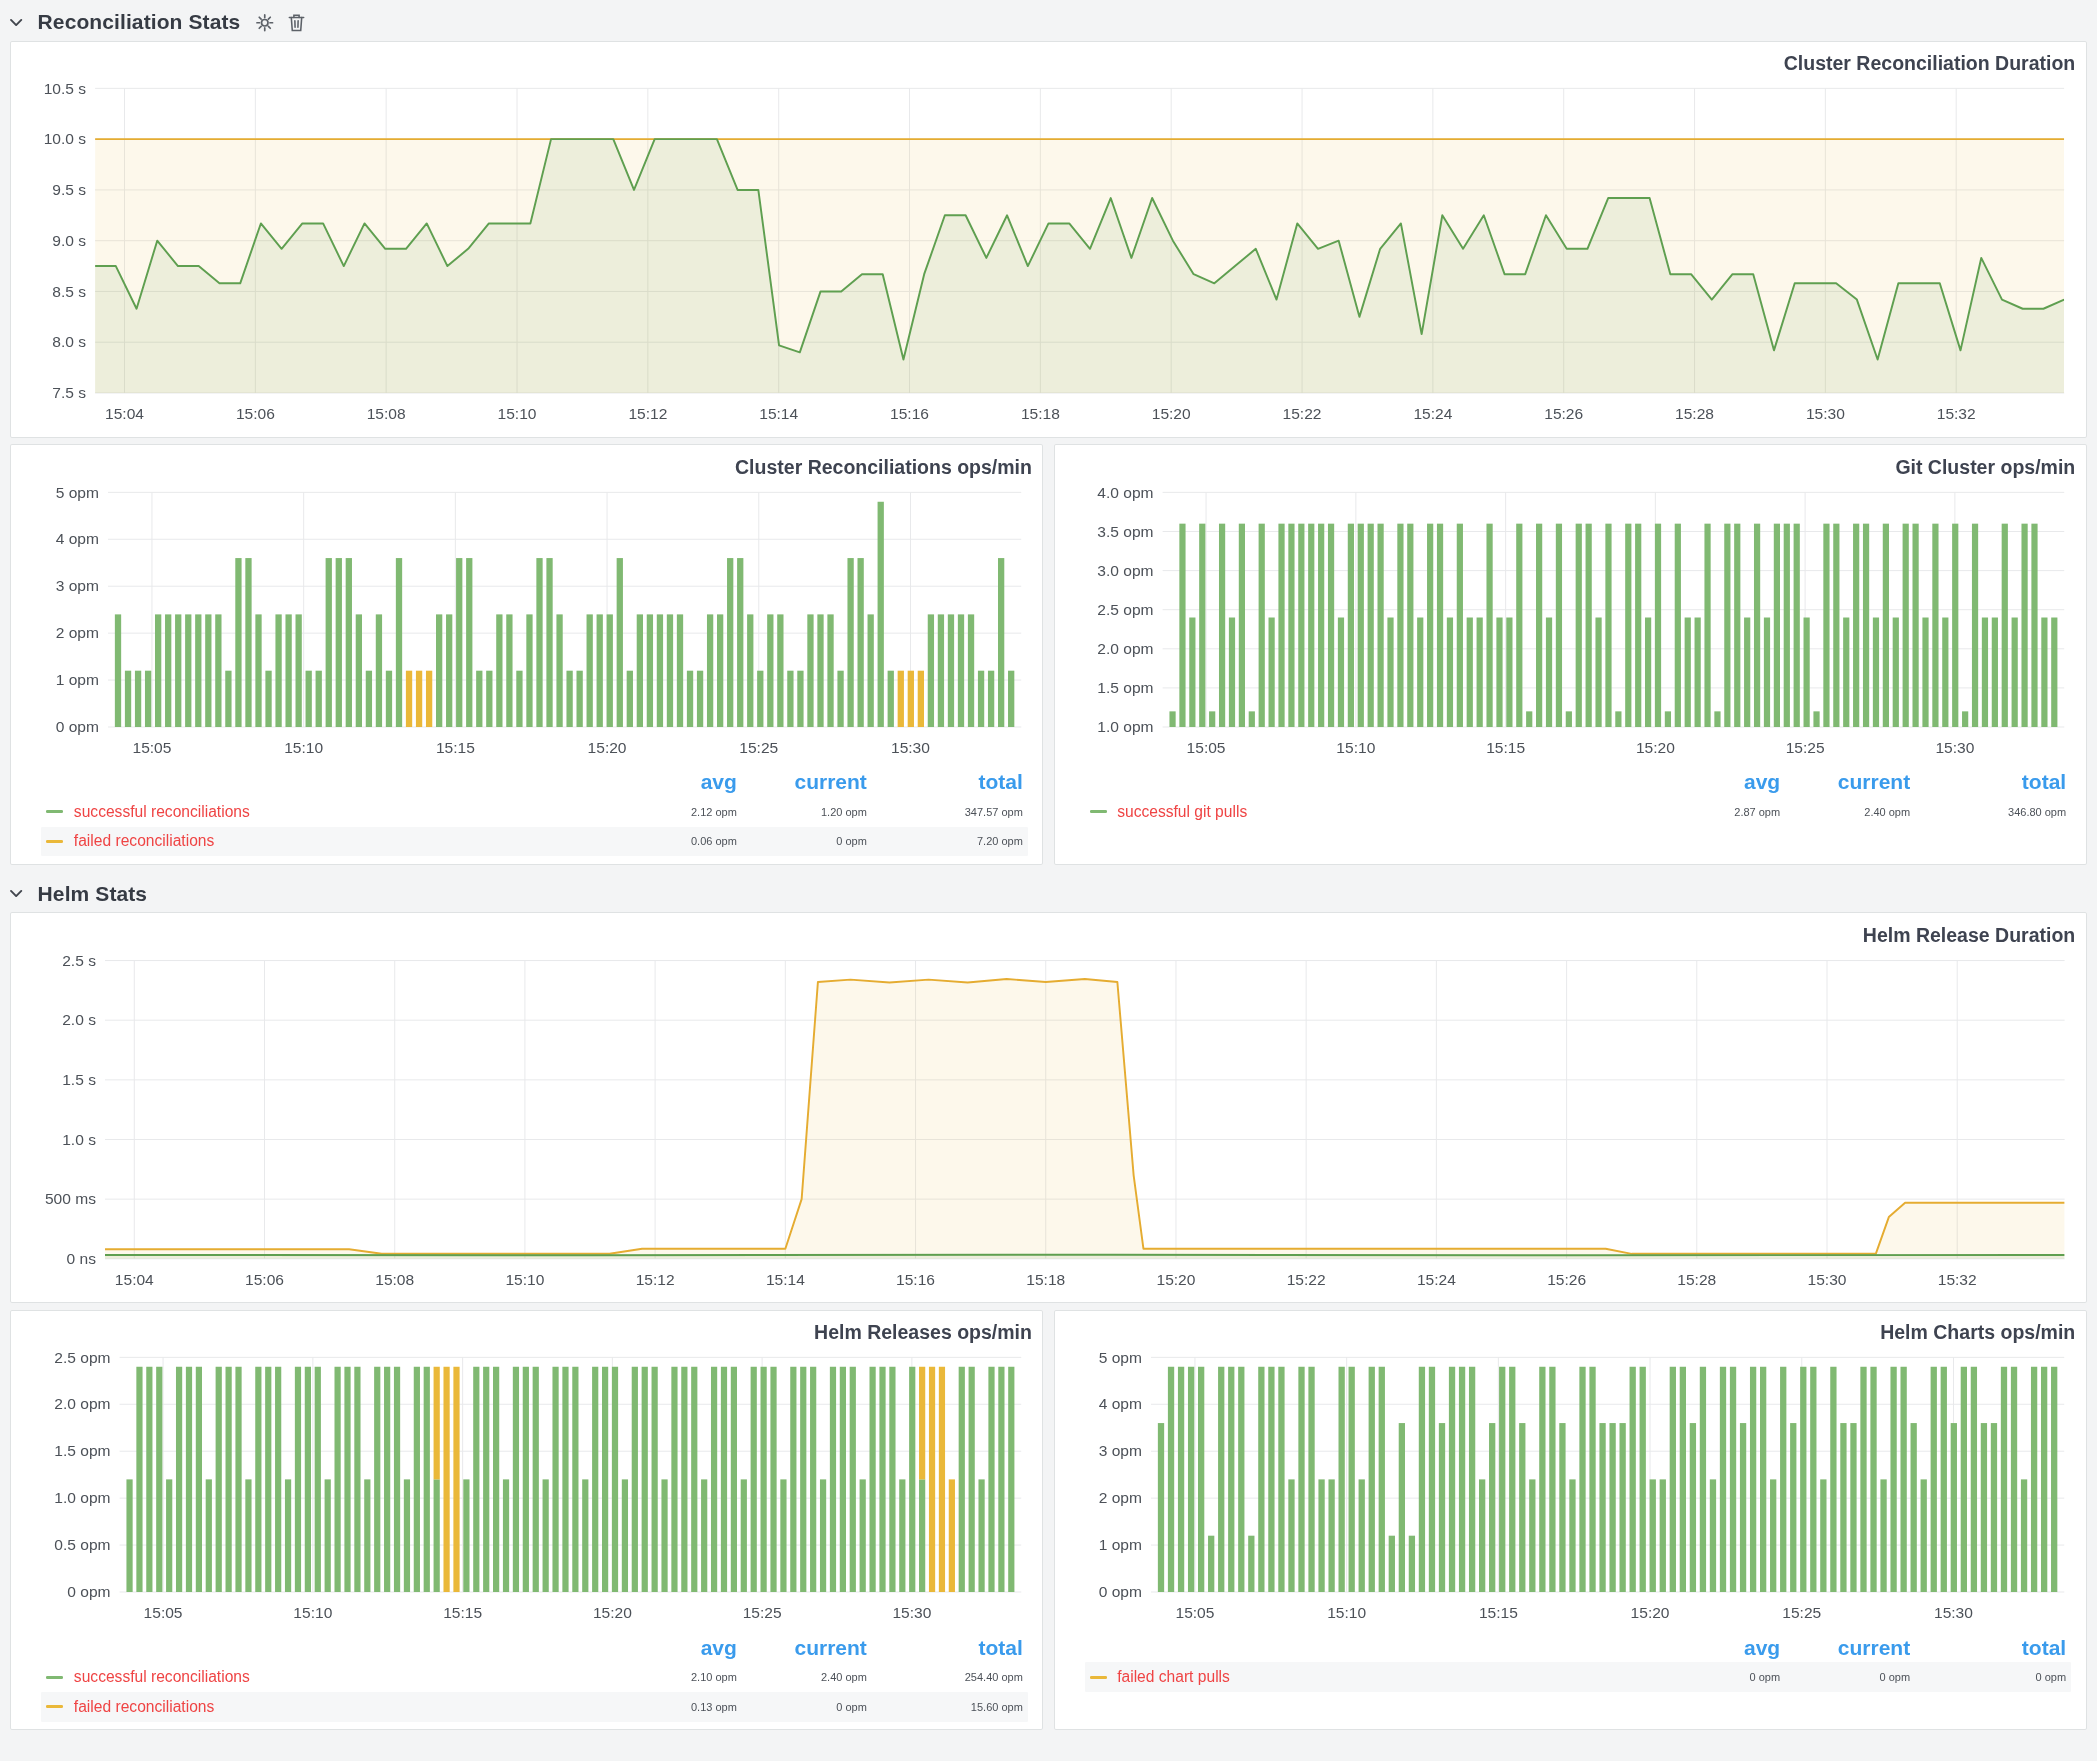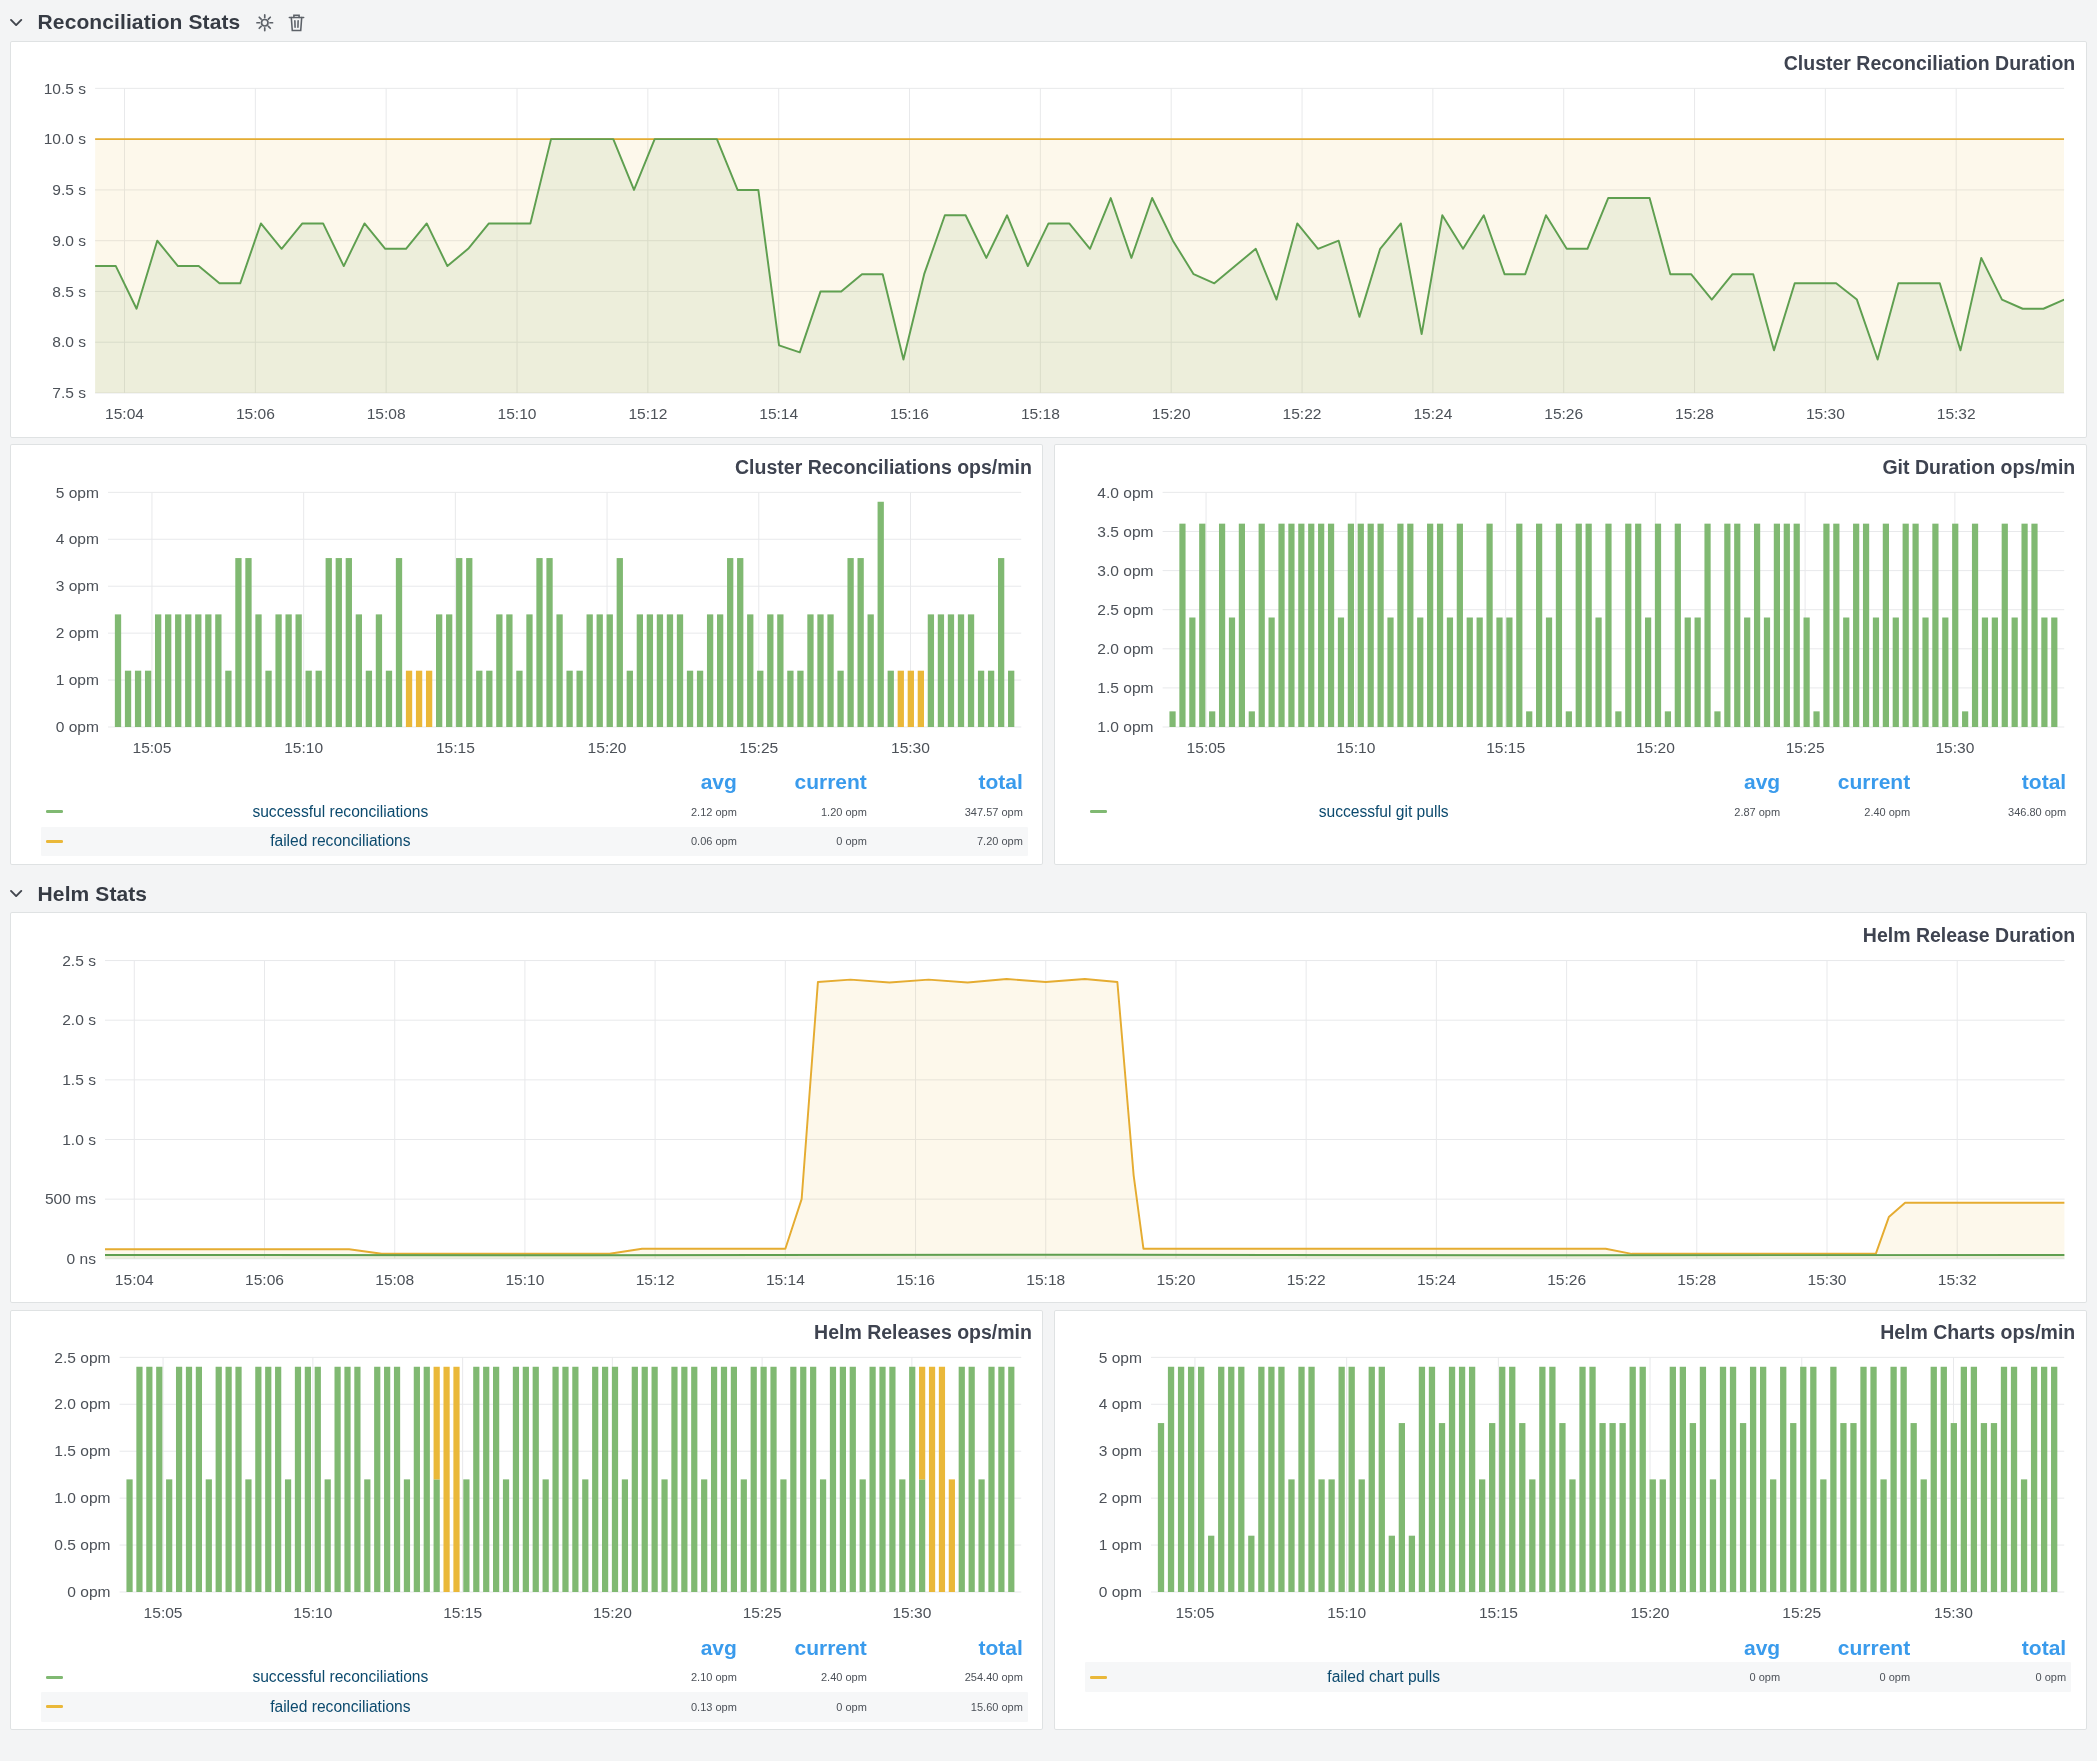--- a/index.html
+++ b/index.html
@@ -13,21 +13,21 @@
          padding:6.5px 10.4px 6.5px 10.4px;flex:1;min-width:0;}
   .panel-title{text-align:right;font-size:19.5px;font-weight:600;color:#3e4350;height:30px;line-height:30px;cursor:pointer;}
   svg text.tick{font-size:24px;fill:#4c5158;font-family:"Liberation Sans",sans-serif;}
   .legend{padding:3.9px 3.9px 1.3px 19.5px;}
   .legend-header{display:flex;justify-content:flex-end;padding:2.6px 5.2px;}
   .legend-header .lh{width:130px;text-align:right;font-size:21px;font-weight:600;color:#3a9bec;cursor:pointer;}
   .legend-header .lh.total{width:156px;}
   .legend-row{display:flex;align-items:center;padding:5.8px 5.2px;border-radius:1.3px;}
   .legend-row.striped{background:#f6f7f8;}
   .legend-swatch{width:17px;height:3.2px;border-radius:1.3px;margin-right:10.4px;flex:none;}
-  .legend-label{flex:1;font-size:15.6px;color:#0c4a6e;cursor:pointer;text-align:center;}
+  .legend-label{flex:1;font-size:15.6px;color:#ef4444;cursor:pointer;}
   .legend-val{width:130px;text-align:right;font-size:11px;color:#4c5158;}
   .legend-val.total{width:156px;}
   .spacer-sm{height:6.5px;}
 </style>
 </head>
 <body>
 
 <div class="page">
 
   <div class="section-header">
@@ -268,21 +268,21 @@
           <div class="legend-row striped">
             <span class="legend-swatch" style="background: rgb(234, 184, 57);"></span>
             <span class="legend-label">failed reconciliations</span>
             <span class="legend-val">0.06 opm</span>
             <span class="legend-val">0 opm</span>
             <span class="legend-val total">7.20 opm</span>
           </div>
         </div>
     </div>
     <div class="panel">
-      <div class="panel-title">Git Duration ops/min</div>
+      <div class="panel-title">Git Cluster ops/min</div>
       <svg class="chart" width="1010" height="280" viewBox="0 0 1557 432">
           <line x1="217.00830564784002" x2="217.00830564784002" y1="16" y2="378" stroke="#e7e8ea" stroke-width="1.5"></line>
           <text x="217.00830564784002" y="418" text-anchor="middle" class="tick">15:05</text>
           <line x1="448.0714285714281" x2="448.0714285714281" y1="16" y2="378" stroke="#e7e8ea" stroke-width="1.5"></line>
           <text x="448.0714285714281" y="418" text-anchor="middle" class="tick">15:10</text>
           <line x1="679.1345514950162" x2="679.1345514950162" y1="16" y2="378" stroke="#e7e8ea" stroke-width="1.5"></line>
           <text x="679.1345514950162" y="418" text-anchor="middle" class="tick">15:15</text>
           <line x1="910.1976744186043" x2="910.1976744186043" y1="16" y2="378" stroke="#e7e8ea" stroke-width="1.5"></line>
           <text x="910.1976744186043" y="418" text-anchor="middle" class="tick">15:20</text>
           <line x1="1141.2607973421923" x2="1141.2607973421923" y1="16" y2="378" stroke="#e7e8ea" stroke-width="1.5"></line>

